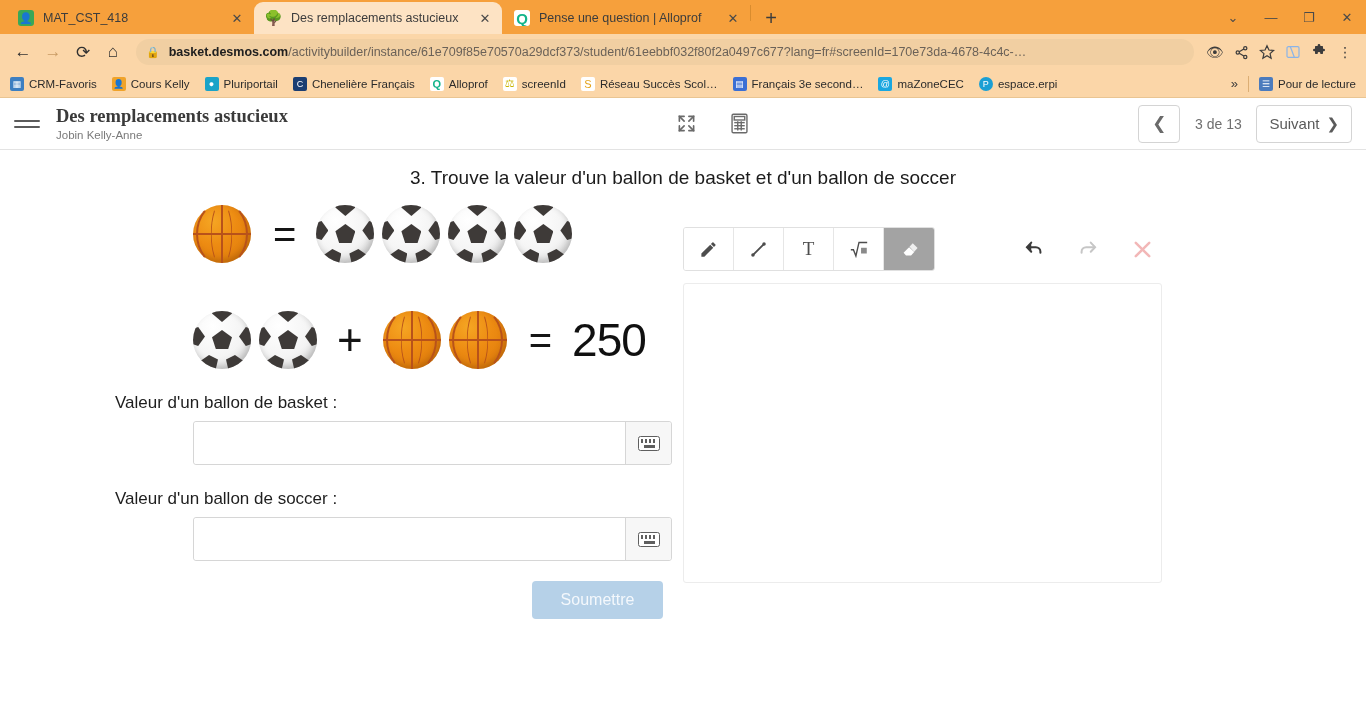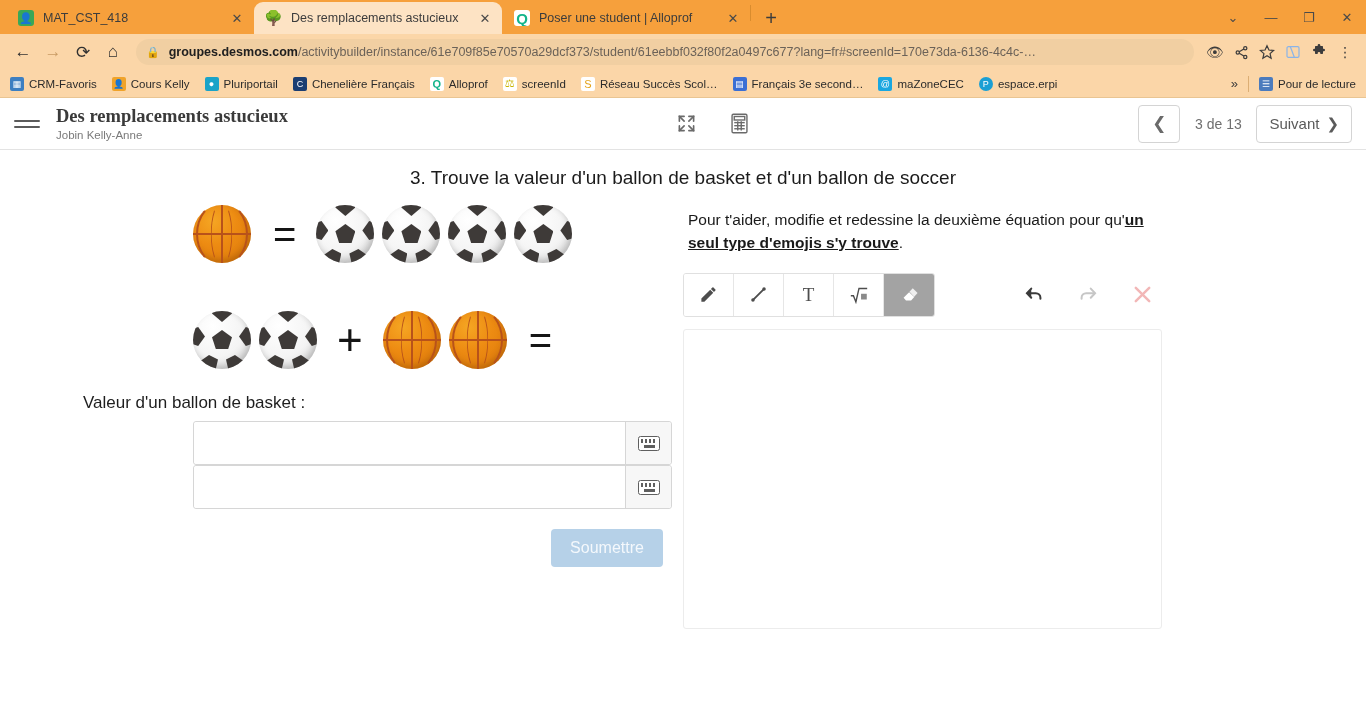--- a/index.html
+++ b/index.html
@@ -201,21 +201,21 @@
     clip-path: polygon(50% 0%, 100% 35%, 85% 100%, 15% 90%, 0% 25%); }
 
   .op { font-size: 40px; color: #151515; font-weight: 400; line-height: 1; }
   .op-eq1 { margin: 0 20px 0 22px; }
   .op-plus { margin: 0 20px; font-size: 44px; }
   .op-eq2 { margin: 0 20px 0 22px; }
   .gap { width: 8px; }
   .result-num { font-size: 46px; color: #101010; letter-spacing: -1px; }
 
   .field-label {
-    font-size: 17px; color: #1e1e1e; padding-left: 83px; margin-top: 24px; margin-bottom: 8px;
+    font-size: 17px; color: #1e1e1e; padding-left: 115px; margin-top: 24px; margin-bottom: 8px;
   }
   .math-input {
     margin-left: 193px; width: 479px; height: 44px;
     border: 1px solid #d6d6d6; border-radius: 3px;
     display: flex; align-items: stretch; background: #fff;
   }
   .math-input .entry { flex: 1; background: #fff; border-radius: 3px 0 0 3px; }
   .kbd-btn {
     width: 46px; border-left: 1px solid #d6d6d6; background: #f7f7f7;
     display: flex; align-items: center; justify-content: center;
@@ -227,21 +227,21 @@
   }
   .kbd-glyph::before {
     content:""; position:absolute; left:2px; top:2px; right:2px; height:4px;
     background: repeating-linear-gradient(to right, #5f5f5f 0 2px, transparent 2px 4px);
   }
   .kbd-glyph::after {
     content:""; position:absolute; left:5px; bottom:2px; width:11px; height:3px; background:#5f5f5f;
   }
   .submit-row { display: flex; justify-content: flex-end; padding-right: 10px; margin-top: 20px; }
   .submit-btn {
-    width: 112px; height: 38px; background: #b6d1e8; border: none; border-radius: 4px;
+    width: 131px; height: 38px; background: #b6d1e8; border: none; border-radius: 4px;
     color: #f4f8fc; font-size: 16px; display:flex; align-items:center; justify-content:center;
   }
 
   
   .instructions { padding: 12px 190px 0 5px; }
   .para { font-size: 15.5px; color: #1a1a1a; line-height: 1.48; margin-bottom: 18px; }
   .para b { font-weight: 700; }
   .para u { text-decoration: underline; font-weight: 700; }
 
   .draw-toolbar {
@@ -277,41 +277,41 @@
       <span class="tab-title">MAT_CST_418</span>
       <span class="tab-close">✕</span>
     </div>
     <div class="tab active">
       <span class="tab-favicon fav-desmos">🌳</span>
       <span class="tab-title">Des remplacements astucieux</span>
       <span class="tab-close">✕</span>
     </div>
     <div class="tab inactive">
       <span class="tab-favicon fav-alloprof">Q</span>
-      <span class="tab-title">Poser une student | Alloprof</span>
+      <span class="tab-title">Pense une question | Alloprof</span>
       <span class="tab-close">✕</span>
     </div>
     <div class="tab-sep"></div>
     <div class="new-tab">+</div>
     <div class="winctl">
       <div class="winbtn">⌄</div>
       <div class="winbtn">—</div>
       <div class="winbtn">❐</div>
       <div class="winbtn">✕</div>
     </div>
   </div>
 
   <div class="toolbar-row">
     <div class="nav-btn">←</div>
     <div class="nav-btn disabled">→</div>
     <div class="nav-btn">⟳</div>
     <div class="nav-btn">⌂</div>
     <div class="omnibox">
       <span class="lock">🔒</span>
-      <span class="url"><b>groupes.desmos.com</b><span class="dim">/activitybuilder/instance/61e709f85e70570a29dcf373/student/61eebbf032f80f2a0497c677?lang=fr#screenId=170e73da-6136-4c4c-…</span></span>
+      <span class="url"><b>basket.desmos.com</b><span class="dim">/activitybuilder/instance/61e709f85e70570a29dcf373/student/61eebbf032f80f2a0497c677?lang=fr#screenId=170e73da-4678-4c4c-…</span></span>
     </div>
     <div class="tb-icon">👁</div>
     <div class="tb-icon">
       <svg width="15" height="15" viewBox="0 0 24 24" fill="none" stroke="#3c3c3c" stroke-width="2">
           <circle cx="18" cy="5" r="2.6"></circle>
           <circle cx="6" cy="12" r="2.6"></circle>
           <circle cx="18" cy="19" r="2.6"></circle>
           <line x1="8.3" y1="10.8" x2="15.7" y2="6.4"></line>
           <line x1="8.3" y1="13.2" x2="15.7" y2="17.6"></line>
         </svg>
@@ -499,45 +499,46 @@
           <div class="ball basket">
               <i class="b1"></i>
               <i class="b2"></i>
             </div>
           <div class="gap"></div>
           <div class="ball basket">
               <i class="b1"></i>
               <i class="b2"></i>
             </div>
           <div class="op op-eq2">=</div>
+          <div class="result-num">250</div>
         </div>
 
         <div class="field-label">Valeur d'un ballon de basket :</div>
         <div class="math-input">
           <div class="entry" placeholder=""></div>
           <div class="kbd-btn">
               <span class="kbd-glyph"></span>
             </div>
         </div>
 
+        <div class="field-label">Valeur d'un ballon de soccer :</div>
         <div class="math-input">
           <div class="entry" placeholder=""></div>
           <div class="kbd-btn">
               <span class="kbd-glyph"></span>
             </div>
         </div>
 
         <div class="submit-row">
           <div class="submit-btn">Soumettre</div>
         </div>
       </div>
 
       <div class="pane-right">
         <div class="instructions">
-          <div class="para"><span>Pour t'aider, modifie et redessine la deuxième équation pour qu'</span><u>un seul type d'emojis s'y trouve</u><span>.</span></div>
         </div>
 
         <div class="draw-toolbar">
           <div class="tool-group">
             <div class="tool">
               <svg width="19" height="19" viewBox="0 0 24 24" fill="#4d4d4d">
                   <path d="M3 17.2V21h3.8L18 9.8l-3.8-3.8L3 17.2zM20.7 7.1a1 1 0 000-1.4l-2.4-2.4a1 1 0 00-1.4 0l-1.8 1.8 3.8 3.8 1.8-1.8z"></path>
                 </svg>
             </div>
             <div class="tool">

